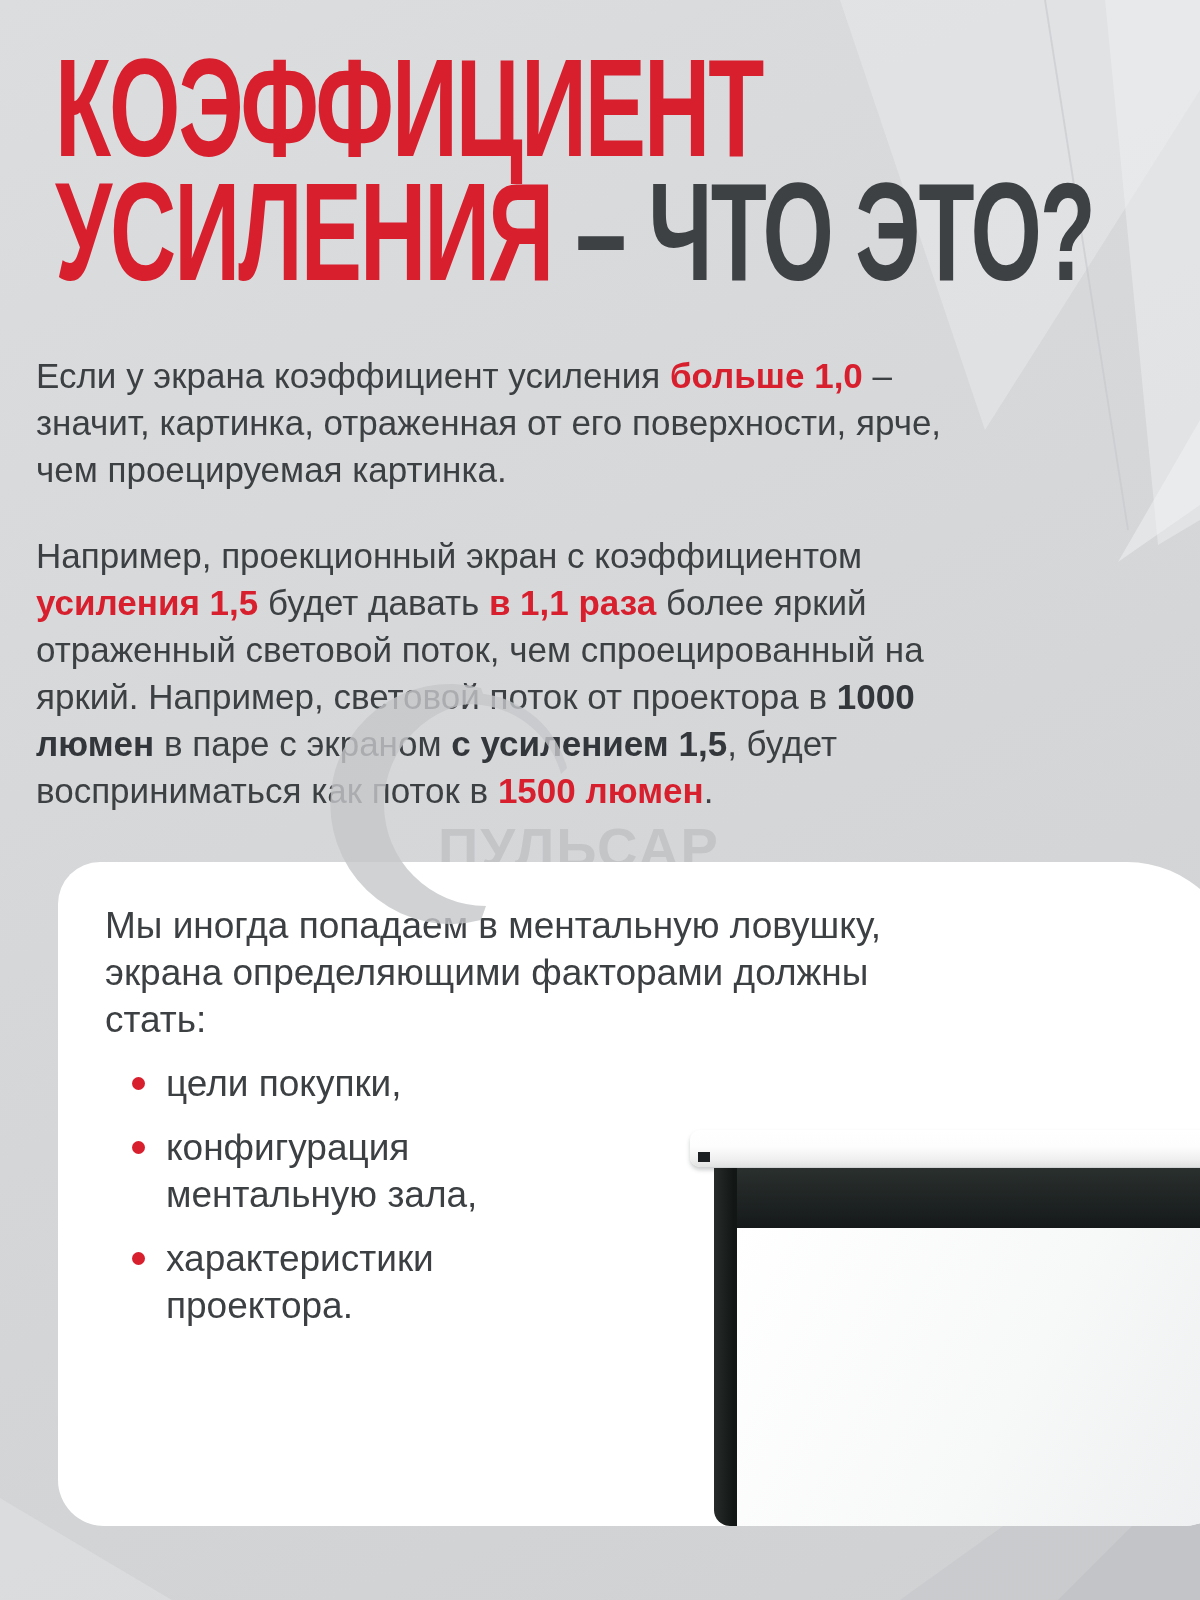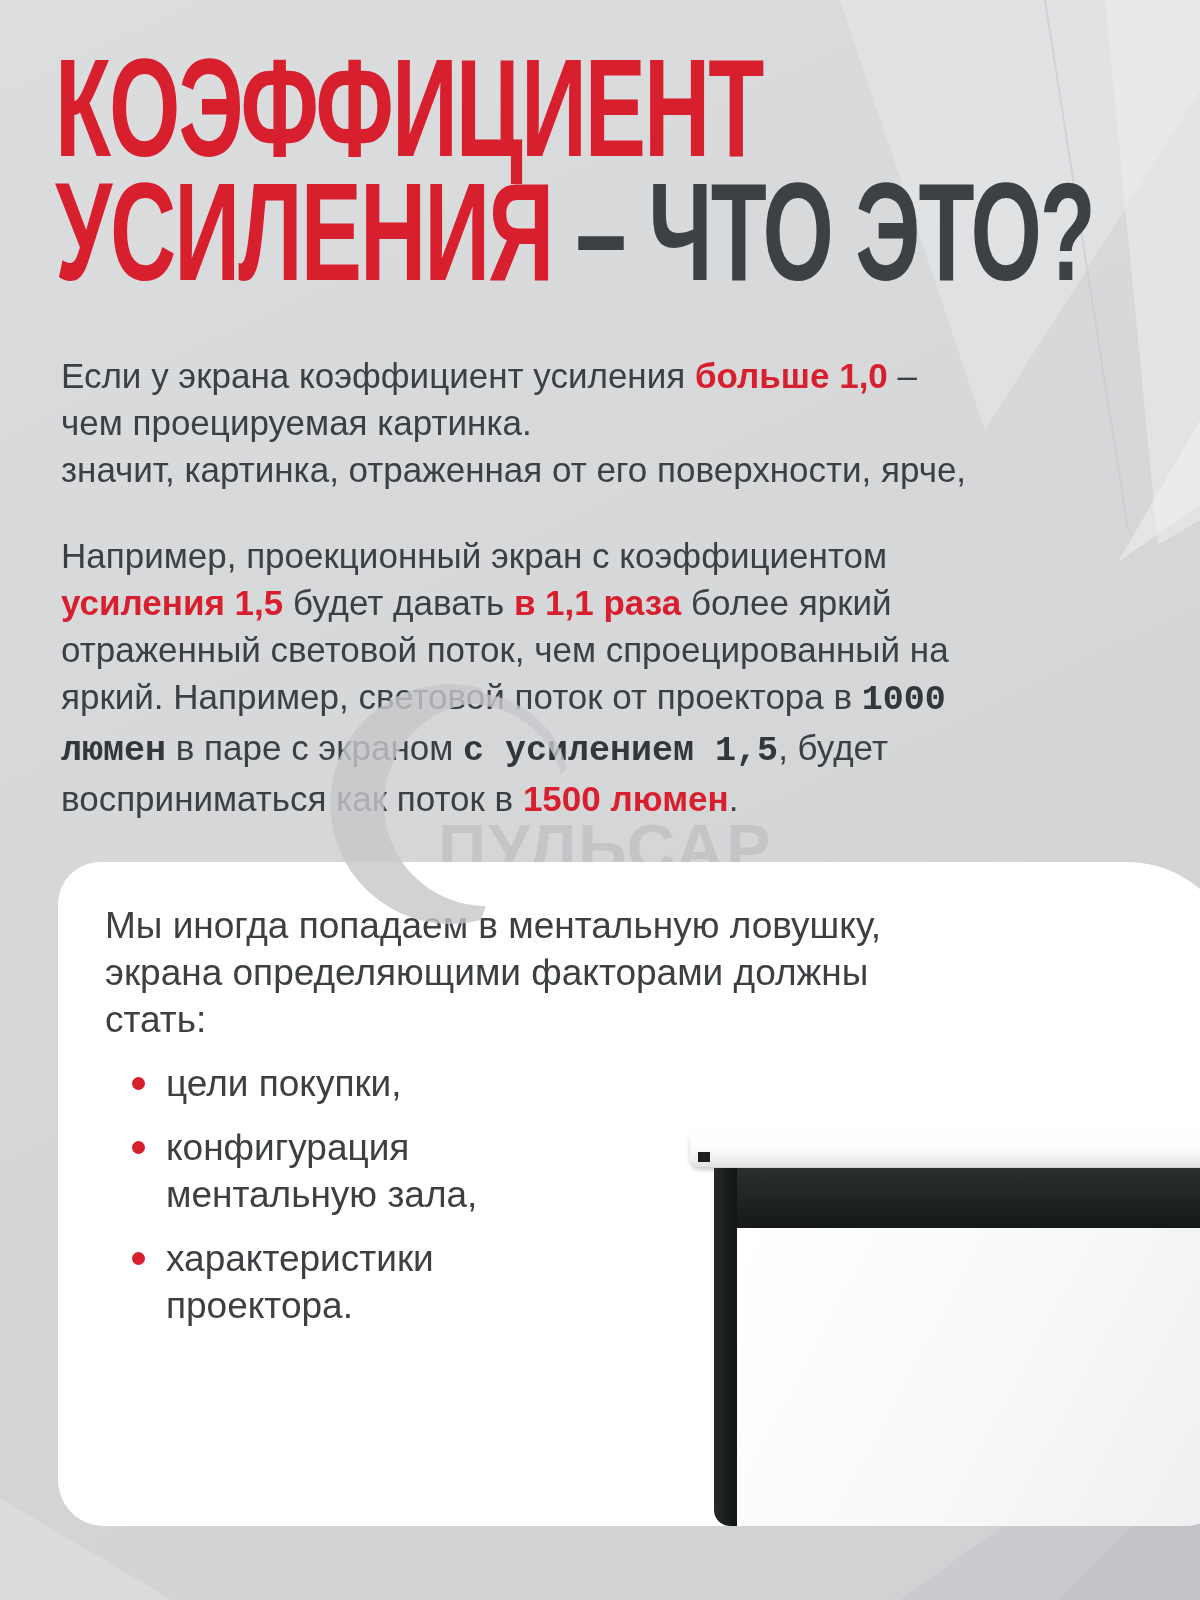--- a/index.html
+++ b/index.html
@@ -8,29 +8,29 @@
         font-family:"Liberation Sans",sans-serif;}
   .facets{position:absolute;inset:0;z-index:0;}
 
   
   .title{position:absolute;left:55px;top:46px;z-index:1;
          font-weight:700;font-size:139px;line-height:124px;color:var(--title_dark);}
   .title .tline{transform:scaleX(.66);transform-origin:0 50%;white-space:nowrap;letter-spacing:-3px;}
   .red{color:var(--accent_red);}
 
   
-  .para{position:absolute;left:61px;z-index:1;font-size:35px;line-height:47px;
+  .para{position:absolute;left:36px;z-index:1;font-size:35px;line-height:47px;
         color:var(--text_dark);white-space:nowrap;}
   #intro{top:352px;}
   #example{top:532px;}
-  .para .b{font-weight:700;color:#33363a;font-family:Liberation Mono, monospace;}
+  .para .b{font-weight:700;color:#33363a;}
   .para .rb{font-weight:700;color:var(--accent_red);}
 
   
-  .wm-text{position:absolute;left:438px;top:806px;z-index:1;font-size:67px;line-height:84px;
+  .wm-text{position:absolute;left:438px;top:806px;z-index:1;font-size:56px;line-height:84px;
            font-weight:700;letter-spacing:2px;color:var(--watermark);white-space:nowrap;}
   .wm-arc{position:absolute;left:278px;top:642px;z-index:3;pointer-events:none;}
 
   
   .card{position:absolute;left:58px;top:862px;width:1181px;height:664px;z-index:2;
         background:#ffffff;border-radius:42px 112px 56px 46px;overflow:hidden;}
   .card-inner{padding:40px 0 0 47px;font-size:37px;line-height:47px;color:#3d4043;}
   .card-para div{white-space:nowrap;}
   .bullets{margin-top:6px;}
   .bullet{display:flex;align-items:flex-start;margin-top:17px;}
@@ -67,22 +67,22 @@
     <polygon points="0,1600 0,1498 172,1600" fill="#e1e3e5" opacity="0.5"></polygon>
   </svg>
 
   <div class="title">
     <div class="tline"><span class="red">КОЭФФИЦИЕНТ</span></div>
     <div class="tline"><span class="red">УСИЛЕНИЯ</span><span> – </span><span>ЧТО ЭТО?</span></div>
   </div>
 
   <div class="para" id="intro">
     <div><span>Если у экрана коэффициент усиления </span><span class="rb">больше 1,0</span><span> –</span></div>
+    <div><span>значит, картинка, отраженная от его поверхности, ярче,</span></div>
     <div><span>чем проецируемая картинка.</span></div>
-    <div><span>значит, картинка, отраженная от его поверхности, ярче,</span></div>
   </div>
 
   <div class="para" id="example">
     <div><span>Например, проекционный экран с коэффициентом</span></div>
     <div><span class="rb">усиления 1,5</span><span> будет давать </span><span class="rb">в 1,1 раза</span><span> более яркий</span></div>
     <div><span>отраженный световой поток, чем спроецированный на</span></div>
     <div><span>яркий. Например, световой поток от проектора в </span><span class="b">1000</span></div>
     <div><span class="b">люмен</span><span> в паре с экраном </span><span class="b">с усилением 1,5</span><span>, будет</span></div>
     <div><span>восприниматься как поток в </span><span class="rb">1500 люмен</span><span>.</span></div>
   </div>

